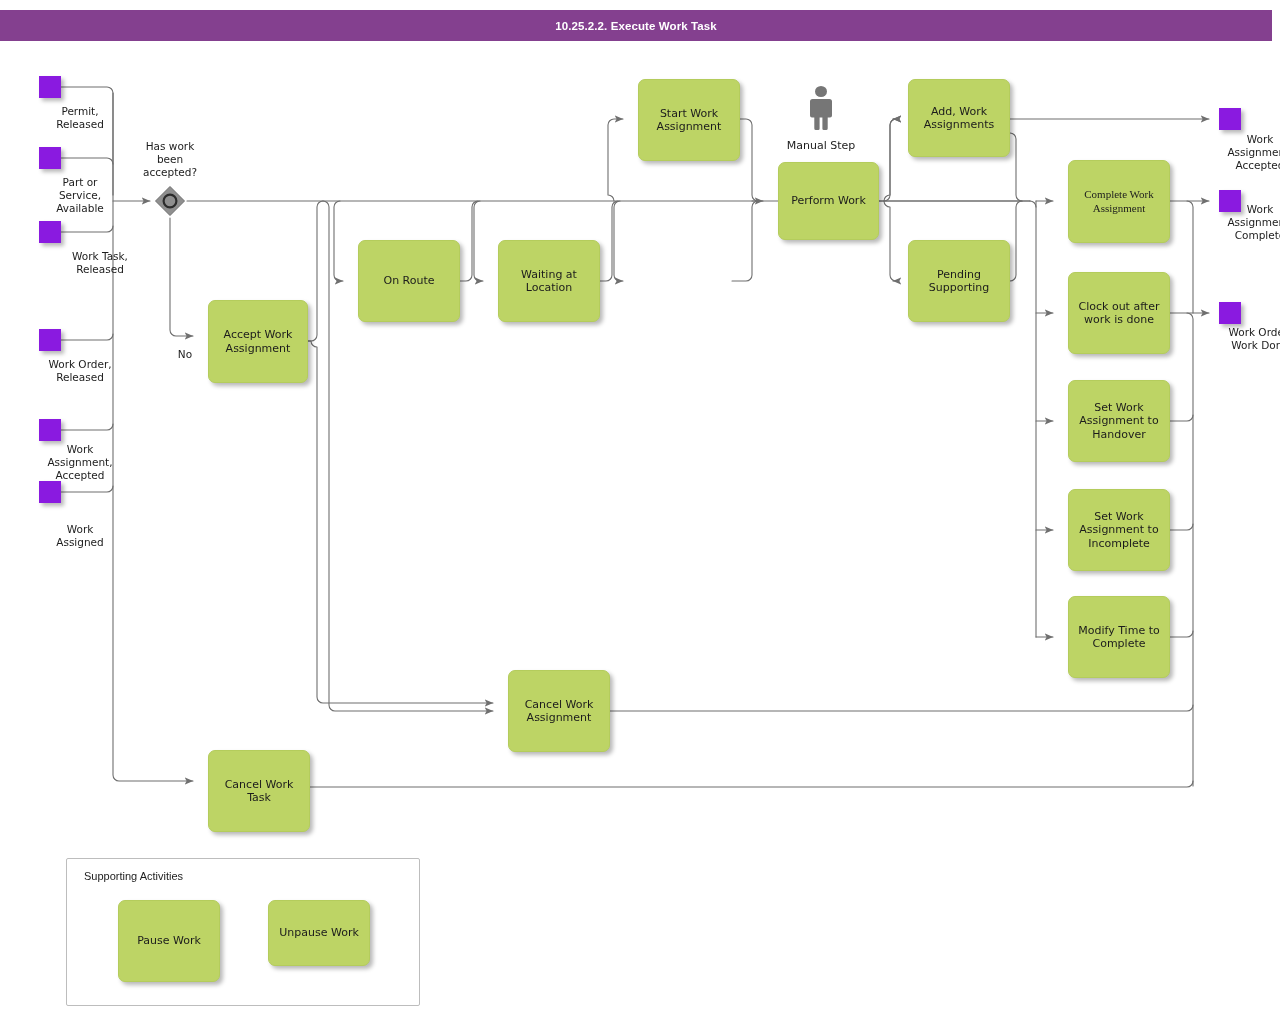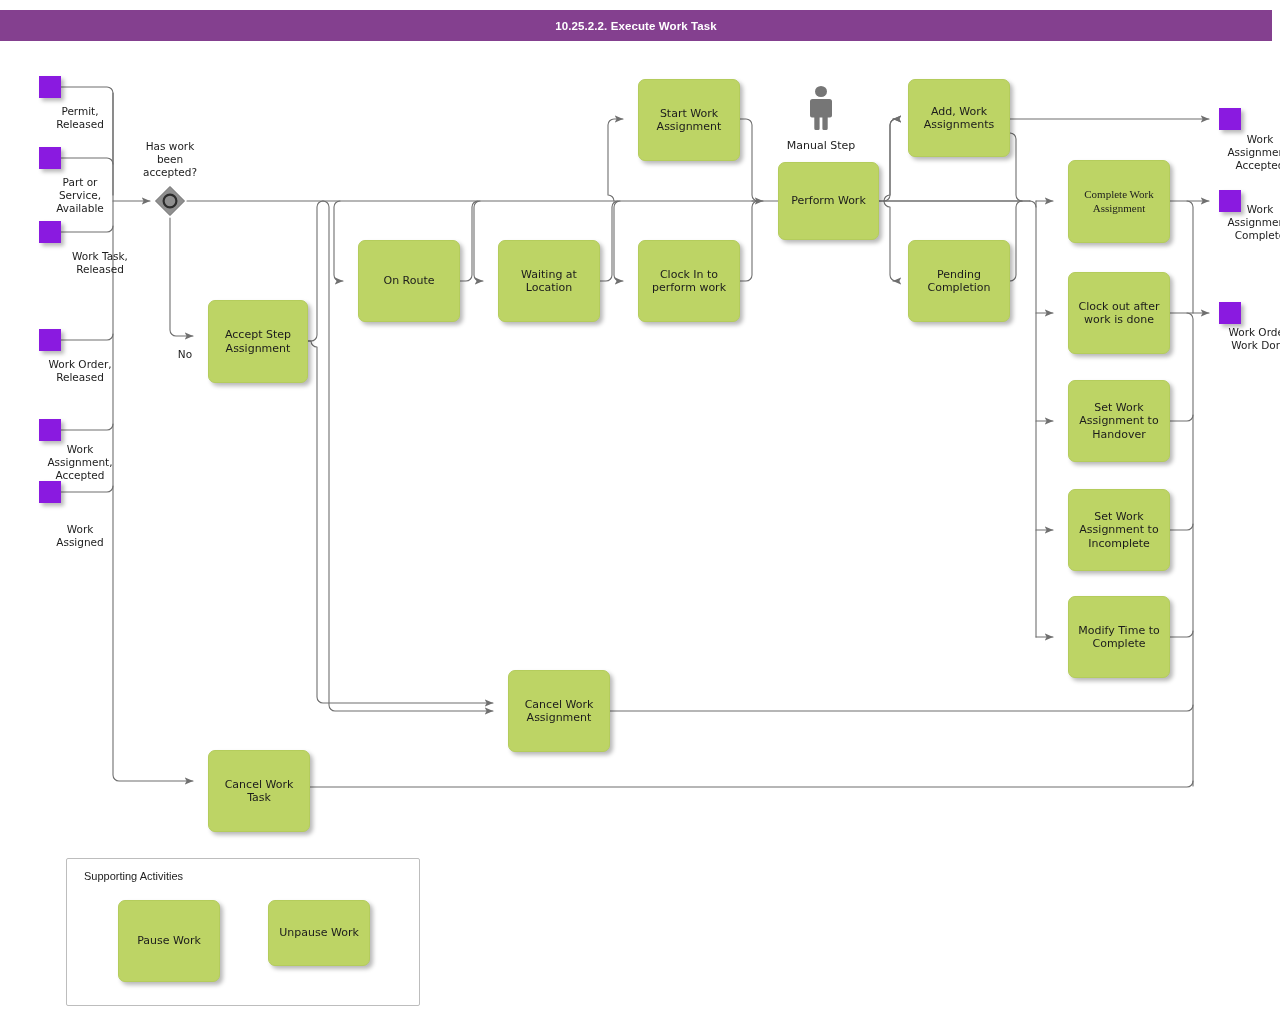--- a/index.html
+++ b/index.html
@@ -201,55 +201,51 @@
 accepted?</div>
   <div class="gateway" style="left:153px;top:184px;">
     <svg width="34" height="34" viewBox="0 0 34 34" xmlns="http://www.w3.org/2000/svg">
       <polygon points="17,2.5 31.5,17 17,31.5 2.5,17" fill="#8f8f8f" stroke="#6f6f6f" stroke-width="1"></polygon>
       <circle cx="17" cy="17" r="6.4" fill="none" stroke="#2b2b2b" stroke-width="2.2"></circle>
     </svg>
   </div>
   <div class="flow-label" style="left:170px;top:348px;width:30px;text-align:center;">No</div>
 
   <div class="task" style="left:200px;top:300px;width:100px;height:83px;">
-    <span style="white-space:pre-line;">Accept Step
+    <span style="white-space:pre-line;">Accept Work
 Assignment</span>
   </div>
 
   <div class="task" style="left:350px;top:240px;width:102px;height:82px;">
     <span style="white-space:pre-line;">On Route</span>
   </div>
 
   <div class="task" style="left:490px;top:240px;width:102px;height:82px;">
     <span style="white-space:pre-line;">Waiting at
 Location</span>
   </div>
 
   <div class="task" style="left:630px;top:79px;width:102px;height:82px;">
     <span style="white-space:pre-line;">Start Work
 Assignment</span>
   </div>
 
-  <div class="task" style="left:630px;top:240px;width:102px;height:82px;">
-    <span style="white-space:pre-line;">Clock In to
-perform work</span>
-  </div>
 
   <div class="task" style="left:770px;top:162px;width:101px;height:78px;">
     <span style="white-space:pre-line;">Perform Work</span>
   </div>
 
   <div class="task" style="left:900px;top:79px;width:102px;height:78px;">
     <span style="white-space:pre-line;">Add, Work
 Assignments</span>
   </div>
 
   <div class="task" style="left:900px;top:240px;width:102px;height:82px;">
     <span style="white-space:pre-line;">Pending
-Completion</span>
+Supporting</span>
   </div>
 
   <div class="task" style="left:1060px;top:160px;width:102px;height:83px;font-family:Liberation Serif, serif;">
     <span style="white-space:pre-line;">Complete Work
 Assignment</span>
   </div>
 
   <div class="task" style="left:1060px;top:272px;width:102px;height:82px;">
     <span style="white-space:pre-line;">Clock out after
 work is done</span>

